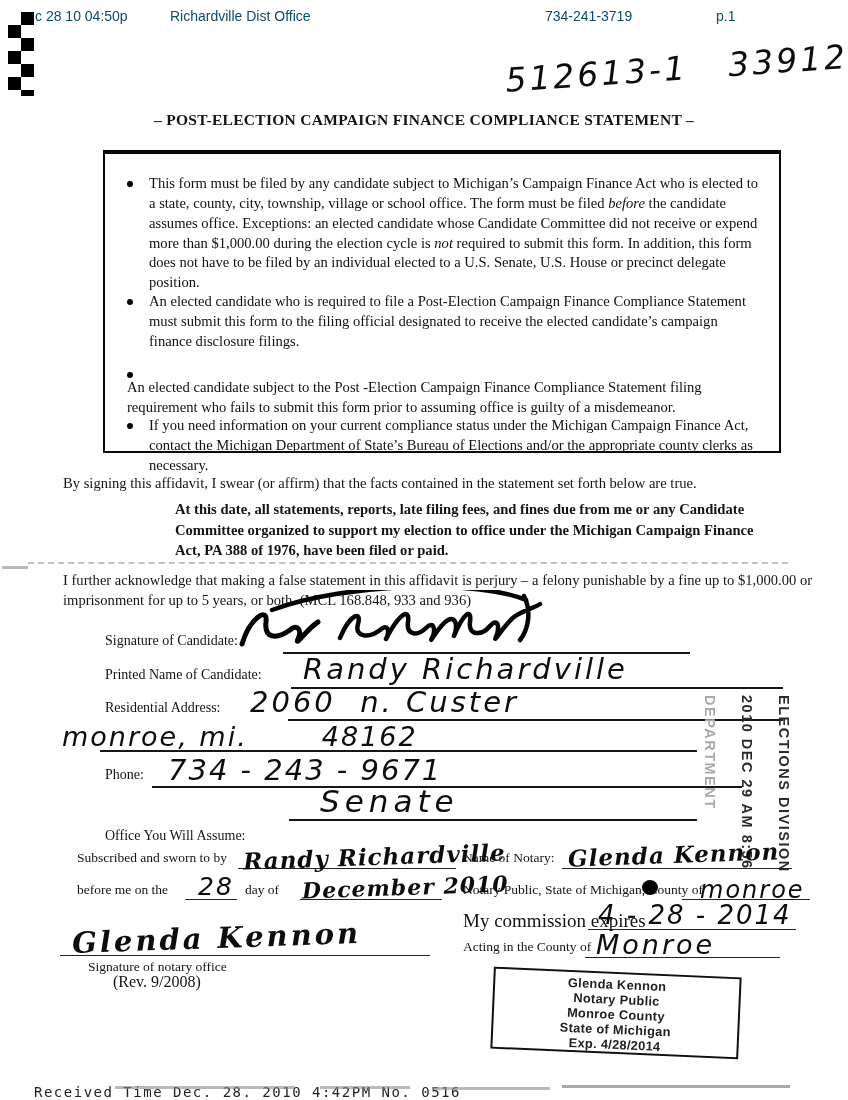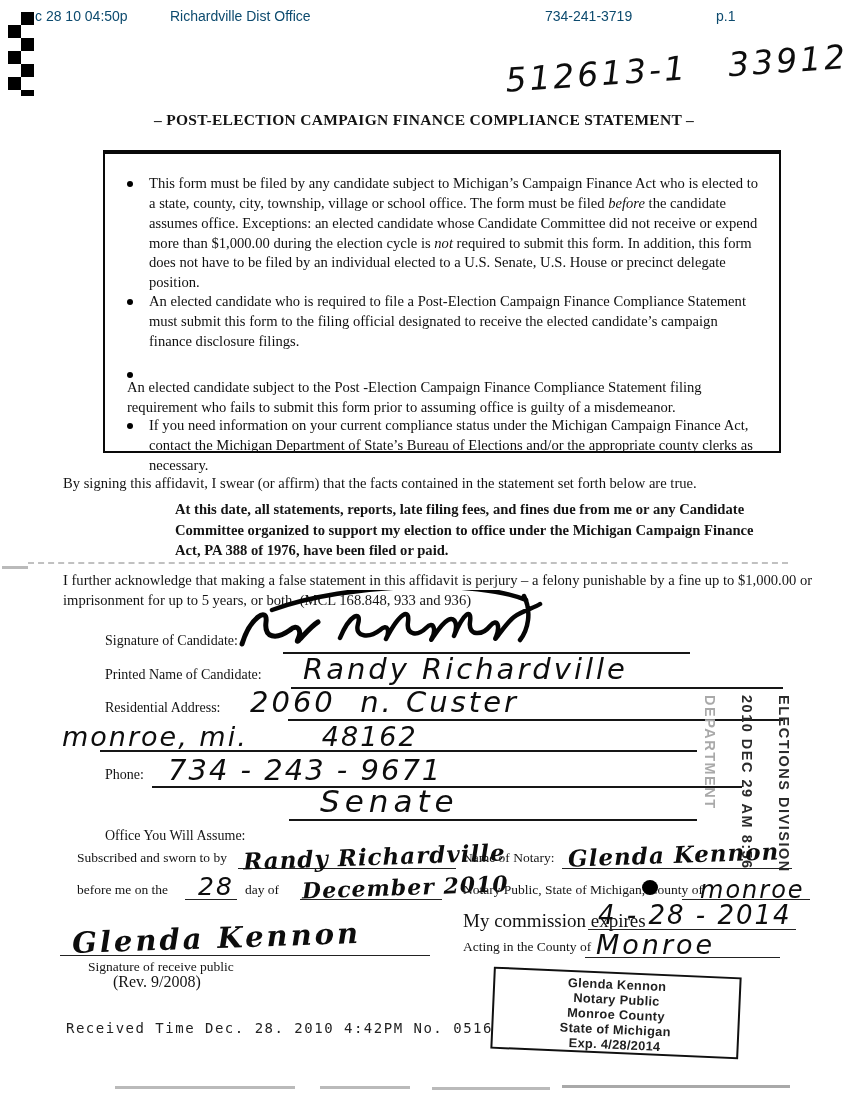--- a/index.html
+++ b/index.html
@@ -144,32 +144,32 @@
   <div class="abs lbl" style="left:463px;top:910px;font-size:19px;">My commission expires</div>
   <div class="abs thinline" style="left:588px;top:929px;width:208px;"></div>
   <div class="abs hw" style="left:598px;top:900px;font-size:26px;">4 - 28 - 2014</div>
 
   <div class="abs lbl" style="left:463px;top:939px;font-size:13.5px;">Acting in the County of</div>
   <div class="abs thinline" style="left:585px;top:957px;width:195px;"></div>
   <div class="abs hw" style="left:596px;top:929px;font-size:27px;letter-spacing:3px;">Monroe</div>
 
   <div class="abs thinline" style="left:60px;top:955px;width:370px;"></div>
   <div class="abs cur" style="left:72px;top:921px;font-size:29px;transform:rotate(-2deg);letter-spacing:3px;">Glenda Kennon</div>
-  <div class="abs lbl" style="left:88px;top:959px;font-size:13.5px;">Signature of receive public</div>
+  <div class="abs lbl" style="left:88px;top:959px;font-size:13.5px;">Signature of notary office</div>
 
   <div class="abs lbl" style="left:113px;top:973px;font-size:16px;">(Rev. 9/2008)</div>
 
   <div class="abs stampbox">
     <div class="sb-line">Glenda Kennon</div>
     <div class="sb-line">Notary Public</div>
     <div class="sb-line">Monroe County</div>
     <div class="sb-line">State of Michigan</div>
     <div class="sb-line">Exp. 4/28/2014</div>
   </div>
 
-  <div class="abs footer" style="left:34px;top:1020px;margin-left:32px;">Received Time Dec. 28. 2010  4:42PM No. 0516</div>
+  <div class="abs footer" style="left:34px;top:1084px;">Received Time Dec. 28. 2010  4:42PM No. 0516</div>
 
   <div class="abs seg" style="left:115px;top:1086px;width:180px;"></div>
   <div class="abs seg" style="left:320px;top:1086px;width:90px;"></div>
   <div class="abs seg" style="left:432px;top:1087px;width:118px;"></div>
   <div class="abs seg" style="left:562px;top:1085px;width:228px;opacity:.75;"></div>
 
 </div>
 
 </body></html>

